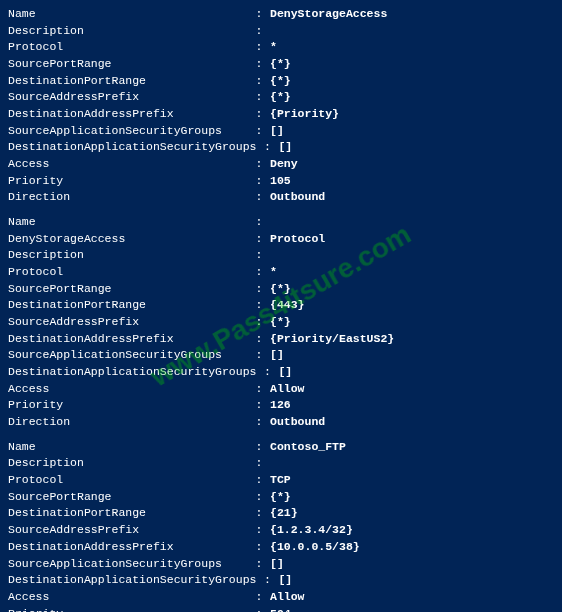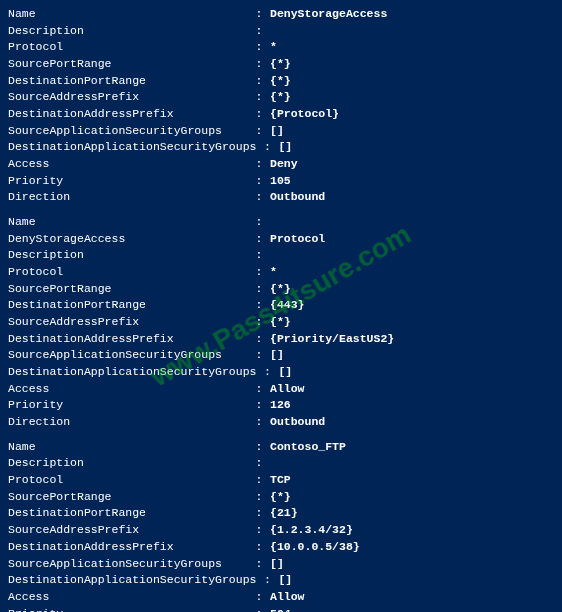--- a/index.html
+++ b/index.html
@@ -61,21 +61,21 @@
 <body>
 
 <div class="terminal">
   <div class="watermark">www.Pass4itsure.com</div>
 <div class="row"><span class="key">Name</span><span class="colon"> : </span><span class="value">DenyStorageAccess</span></div>
     <div class="row"><span class="key">Description</span><span class="colon"> : </span><span class="value"></span></div>
     <div class="row"><span class="key">Protocol</span><span class="colon"> : </span><span class="value">*</span></div>
     <div class="row"><span class="key">SourcePortRange</span><span class="colon"> : </span><span class="value">{*}</span></div>
     <div class="row"><span class="key">DestinationPortRange</span><span class="colon"> : </span><span class="value">{*}</span></div>
     <div class="row"><span class="key">SourceAddressPrefix</span><span class="colon"> : </span><span class="value">{*}</span></div>
-    <div class="row"><span class="key">DestinationAddressPrefix</span><span class="colon"> : </span><span class="value">{Protocol}</span></div>
+    <div class="row"><span class="key">DestinationAddressPrefix</span><span class="colon"> : </span><span class="value">{Priority}</span></div>
     <div class="row"><span class="key">SourceApplicationSecurityGroups</span><span class="colon"> : </span><span class="value">[]</span></div>
     <div class="row"><span class="key">DestinationApplicationSecurityGroups</span><span class="colon"> : </span><span class="value">[]</span></div>
     <div class="row"><span class="key">Access</span><span class="colon"> : </span><span class="value">Deny</span></div>
     <div class="row"><span class="key">Priority</span><span class="colon"> : </span><span class="value">105</span></div>
     <div class="row"><span class="key">Direction</span><span class="colon"> : </span><span class="value">Outbound</span></div>
     <div class="separator"></div>
     <div class="row"><span class="key">Name</span><span class="colon"> : </span></div>
     <div class="row"><span class="key">DenyStorageAccess</span><span class="colon"> : </span><span class="value">Protocol</span></div>
     <div class="row"><span class="key">Description</span><span class="colon"> : </span><span class="value"></span></div>
     <div class="row"><span class="key">Protocol</span><span class="colon"> : </span><span class="value">*</span></div>

